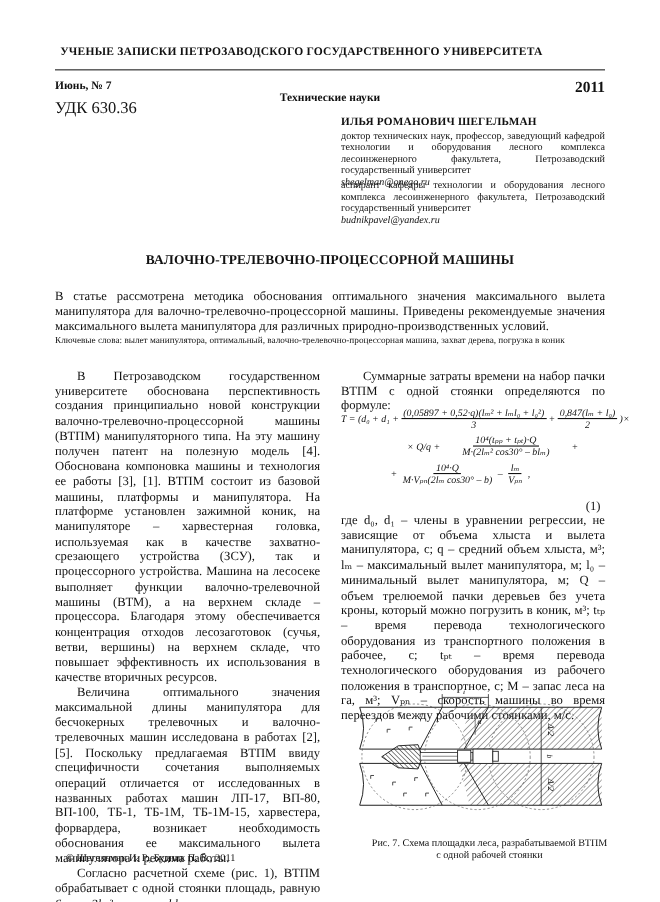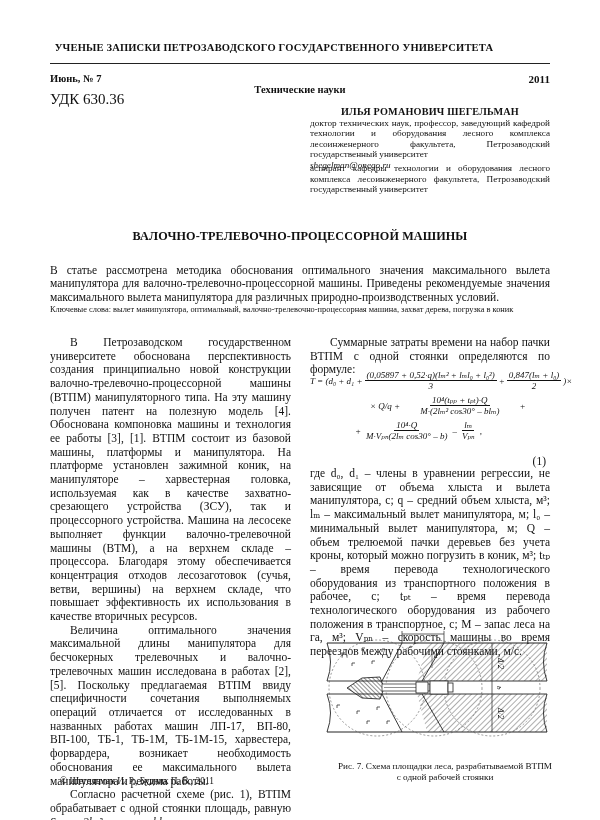--- a/index.html
+++ b/index.html
@@ -3,24 +3,24 @@
 <meta charset="utf-8">
 <style>
   html, body { margin: 0; padding: 0; background: #fff; }
   body { width: 600px; height: 820px; position: relative; overflow: hidden;
          font-family: "Liberation Serif", "DejaVu Serif", serif; color: #111; }
   .abs { position: absolute; }
   .journal-title { left: 0; width: 548px; top: 42px; text-align: center; font-weight: bold; font-size: 10.5px; letter-spacing: 0.2px; }
   .header-rule { left: 50px; width: 500px; top: 63px; height: 0; border-top: 1.2px solid #222; }
   .issue { left: 50px; top: 73px; font-weight: bold; font-size: 10.5px; }
   .section { left: 0; width: 600px; top: 84px; text-align: center; font-weight: bold; font-size: 10.5px; }
-  .year { right: 50px; top: 73px; font-weight: bold; font-size: 11px; }
+  .year { right: 50px; top: 73px; font-weight: bold; font-size: 14px; }
   .udk { left: 50px; top: 91px; font-size: 15px; }
   .author-block { left: 310px; width: 240px; font-size: 9.2px; line-height: 10.6px; }
-  .author-name { text-align: center; font-weight: bold; font-size: 10.2px; letter-spacing: 0.2px; }
+  .author-name { text-align: left; font-weight: bold; font-size: 10.2px; letter-spacing: 0.2px; }
   .author-desc { text-align: justify; }
   .author-email { font-style: italic; }
   .title { left: 0; width: 600px; top: 229px; text-align: center; font-weight: bold; font-size: 12.2px; line-height: 15px; letter-spacing: 0.1px; }
   .abstract { left: 50px; width: 500px; top: 264px; font-size: 11.5px; line-height: 13.4px; text-align: justify; }
   .keywords { left: 50px; width: 500px; top: 305px; font-size: 8.4px; line-height: 10px; text-align: justify; }
   .col { font-size: 11.5px; line-height: 13.7px; text-align: justify; }
   .col p { margin: 0; text-indent: 20px; }
   .col-left { left: 50px; width: 241px; top: 336px; }
   .col-right { left: 310px; width: 240px; top: 336px; }
   .formula { left: 310px; width: 240px; top: 370px; font-size: 9px; font-style: italic; }
@@ -42,20 +42,21 @@
 <div class="abs year">2011</div>
 <div class="abs udk">УДК 630.36</div>
 
 <div class="abs author-block" style="top:107px">
   <div class="author-name">ИЛЬЯ РОМАНОВИЧ ШЕГЕЛЬМАН</div>
   <div class="author-desc">доктор технических наук, профессор, заведующий кафедрой технологии и оборудования лесного комплекса лесоинженерного факультета, Петрозаводский государственный университет</div>
   <div class="author-email">shegelman@onego.ru</div>
 </div>
 <div class="abs author-block" style="top:163px">
   <div class="author-desc">аспирант кафедры технологии и оборудования лесного комплекса лесоинженерного факультета, Петрозаводский государственный университет</div>
+  <div class="author-email">budnikpavel@yandex.ru</div>
 </div>
 
 <div class="abs title">
   <div>ВАЛОЧНО-ТРЕЛЕВОЧНО-ПРОЦЕССОРНОЙ МАШИНЫ</div>
 </div>
 
 <div class="abs abstract">В статье рассмотрена методика обоснования оптимального значения максимального вылета манипулятора для валочно-трелевочно-процессорной машины. Приведены рекомендуемые значения максимального вылета манипулятора для различных природно-производственных условий.</div>
 <div class="abs keywords">Ключевые слова: вылет манипулятора, оптимальный, валочно-трелевочно-процессорная машина, захват дерева, погрузка в коник</div>
 
 <div class="abs col col-left">

